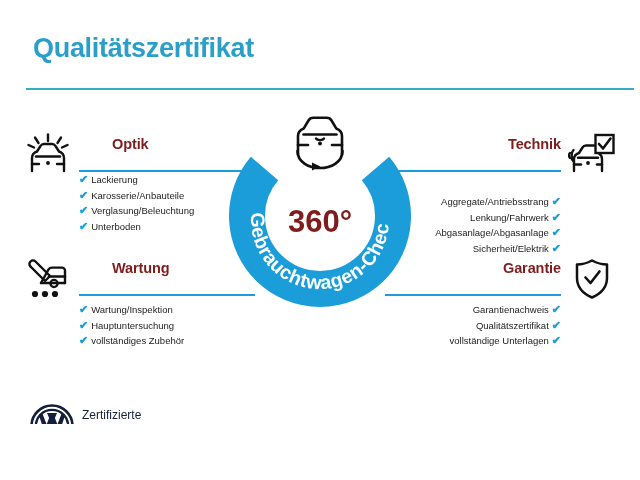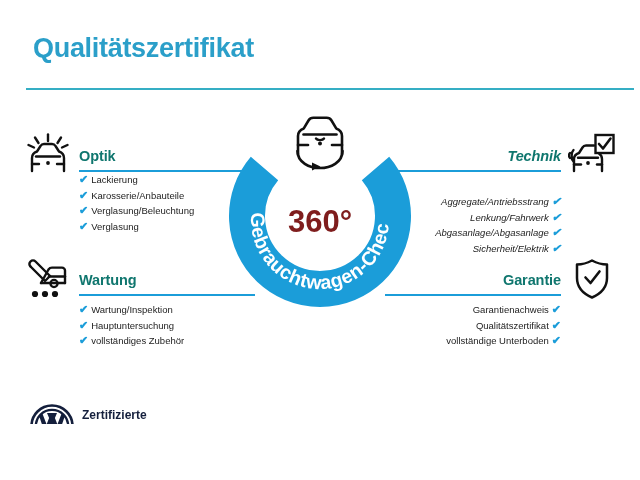--- a/index.html
+++ b/index.html
@@ -43,26 +43,27 @@
   
   .quad {
     position: absolute;
   }
   .quad-head {
     position: relative;
     height: 26px;
   }
   .quad-title {
     position: absolute;
-    bottom: 8px;
+    bottom: 20px;
     font-size: 14.5px;
     font-weight: bold;
-    color: #0f766e;
+    color: #7f1d1d;
     white-space: nowrap;
     letter-spacing: -0.1px;
+    margin-left: 33px;
   }
   .quad-rule {
     position: absolute;
     left: 0;
     bottom: 0;
     width: 100%;
     height: 2px;
     background: #1b9dd9;
   }
   .q-left .quad-title { left: 0; }
@@ -87,21 +88,21 @@
     font-weight: bold;
     font-size: 11px;
     display: inline-block;
   }
   .q-left .check { margin-right: 3px; }
   .q-right .check { margin-left: 3px; }
 
   
   #quad-optik   { left: 79px;  top: 146px; width: 176px; }
   #quad-wartung { left: 79px;  top: 270px; width: 176px; }
-  #quad-technik { left: 385px; top: 146px; width: 176px; font-style: italic; }
+  #quad-technik { left: 385px; top: 146px; width: 176px; }
   #quad-garantie{ left: 385px; top: 270px; width: 176px; }
 
   #quad-optik .items    { margin-top: 0; }
   #quad-wartung .items  { margin-top: 6px; }
   #quad-technik .items  { margin-top: 22px; }
   #quad-garantie .items { margin-top: 6px; }
 
   
   .quad-icon { position: absolute; }
   #icon-optik    { left: 26px;  top: 133px; }
@@ -138,21 +139,21 @@
   }
   #badge-ring { position: absolute; left: 0; top: 0; }
 
   
   #vw-logo  { position: absolute; left: 30px; top: 404px; }
   #vw-text {
     position: absolute;
     left: 82px;
     top: 408px;
     font-size: 12px;
-    font-weight: bold;
+    font-weight: normal;
     color: #141f3c;
     line-height: 15.5px;
     white-space: nowrap;
   }
 </style>
 </head>
 <body>
 
 <div id="page">
 
@@ -220,21 +221,21 @@
 
   <div class="quad q-left" id="quad-optik">
     <div class="quad-head">
       <span class="quad-title">Optik</span>
       <span class="quad-rule"></span>
     </div>
     <ul class="items">
       <li><span class="check">✔</span><span>Lackierung</span></li>
       <li><span class="check">✔</span><span>Karosserie/Anbauteile</span></li>
       <li><span class="check">✔</span><span>Verglasung/Beleuchtung</span></li>
-      <li><span class="check">✔</span><span>Verglasung</span></li>
+      <li><span class="check">✔</span><span>Unterboden</span></li>
     </ul>
   </div>
 
   <div class="quad q-left" id="quad-wartung">
     <div class="quad-head">
       <span class="quad-title">Wartung</span>
       <span class="quad-rule"></span>
     </div>
     <ul class="items">
       <li><span class="check">✔</span><span>Wartung/Inspektion</span></li>
@@ -257,21 +258,21 @@
   </div>
 
   <div class="quad q-right" id="quad-garantie">
     <div class="quad-head">
       <span class="quad-title">Garantie</span>
       <span class="quad-rule"></span>
     </div>
     <ul class="items">
       <li><span>Garantienachweis</span><span class="check">✔</span></li>
       <li><span>Qualitätszertifikat</span><span class="check">✔</span></li>
-      <li><span>vollständige Unterboden</span><span class="check">✔</span></li>
+      <li><span>vollständige Unterlagen</span><span class="check">✔</span></li>
     </ul>
   </div>
 
   <div id="badge">
 
     <svg id="badge-ring" width="184" height="184" viewBox="0 0 184 184">
       <defs>
         <path id="curvePath" d="M 23 92 A 69 69 0 0 0 161 92"></path>
       </defs>
 

